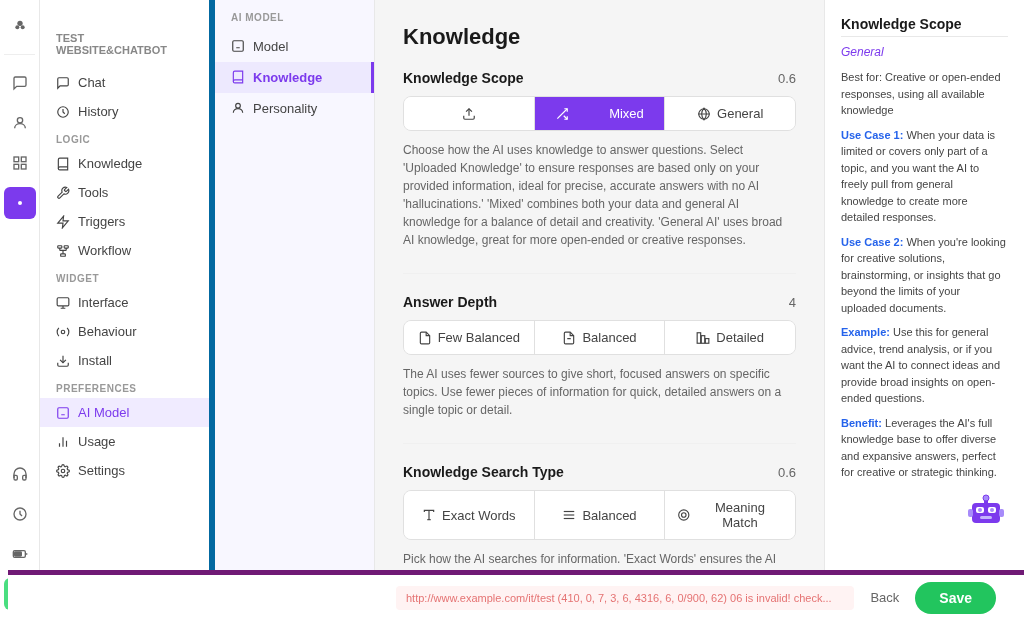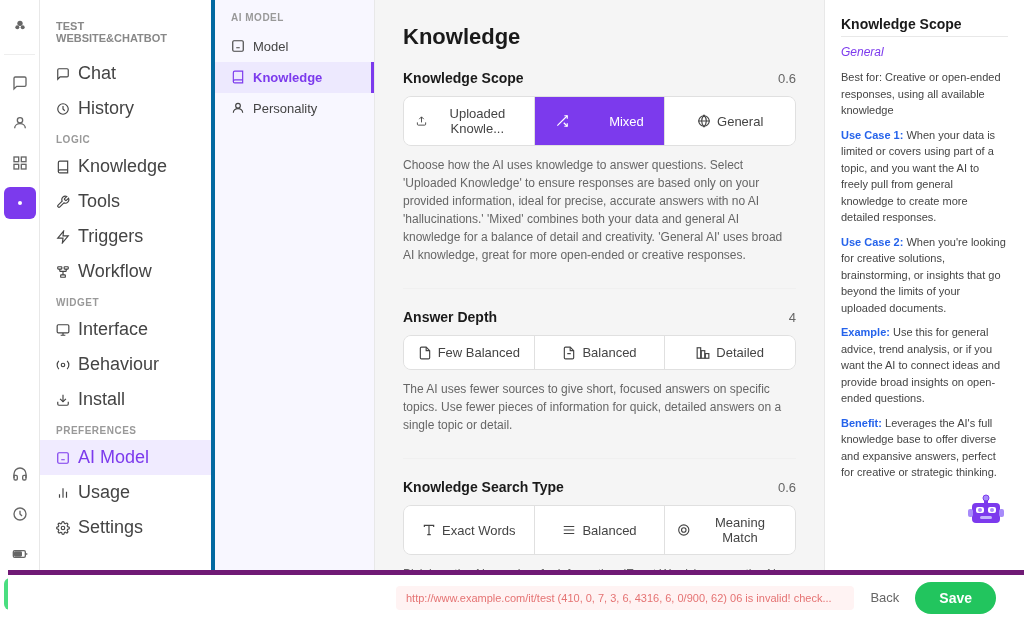--- a/index.html
+++ b/index.html
@@ -21,32 +21,32 @@
       display: flex; align-items: center; justify-content: center;
       border-radius: 6px; cursor: pointer; color: #666;
     }
     .sidebar-icon-item.active { background: #7c3aed; color: #fff; }
     .sidebar-icon-item svg { width: 16px; height: 16px; }
 
     
     .nav-sidebar {
       width: 175px;
       background: #fff;
-      border-right: 4px solid #0369a1;
-      padding: 12px 0;
+      border-right: 6px solid #0369a1;
+      padding: 24px 0;
       overflow-y: auto;
     }
     .nav-section-label {
       font-size: 10px; font-weight: 600; color: #999;
       padding: 8px 16px 4px;
       text-transform: uppercase; letter-spacing: 0.5px;
     }
     .nav-item {
       display: flex; align-items: center; gap: 8px;
-      padding: 7px 16px; cursor: pointer; color: #444; font-size: 18px;
+      padding: 7px 16px; cursor: pointer; color: #444; font-size: 13px;
       border-radius: 0;
     }
     .nav-item.active { background: #f0ebff; color: #7c3aed; font-weight: 500; }
     .nav-item svg { width: 14px; height: 14px; flex-shrink: 0; }
     .nav-brand { padding: 8px 16px 12px; font-size: 11px; font-weight: 600; color: #888; }
 
     
     .ai-model-panel {
       width: 160px;
       background: #f8f7ff;
@@ -311,21 +311,20 @@
           <span class="section-title">Knowledge Scope</span>
           <span class="section-value">0.6</span>
         </div>
         <div class="btn-group">
           <button class="btn-option">
             <svg viewBox="0 0 24 24" fill="none" stroke="currentColor" stroke-width="2" width="14" height="14">
                 <path d="M21 15v4a2 2 0 0 1-2 2H5a2 2 0 0 1-2-2v-4"></path>
                 <polyline points="17 8 12 3 7 8"></polyline>
                 <line x1="12" y1="3" x2="12" y2="15"></line>
               </svg>
-            <span>Uploaded Knowle...</span>
           </button>
           <button class="btn-option active">
             <svg viewBox="0 0 24 24" fill="none" stroke="currentColor" stroke-width="2" width="14" height="14">
                 <polyline points="16 3 21 3 21 8"></polyline>
                 <line x1="4" y1="20" x2="21" y2="3"></line>
                 <polyline points="21 16 21 21 16 21"></polyline>
                 <line x1="15" y1="15" x2="21" y2="21"></line>
               </svg>
             <span>Mixed</span>
           </button>
@@ -415,21 +414,21 @@
 
     </div>
 
     <div class="right-panel">
       <div class="right-panel-title">Knowledge Scope</div>
       <div style="border-bottom:1px solid #e8e8e8;margin-bottom:8px;"></div>
       <div class="right-panel-subtitle">General</div>
       <p>Best for: Creative or open-ended responses, using all available knowledge</p>
       <p>
         <strong style="color:#2563eb;">Use Case 1:</strong>
-        <span> When your data is limited or covers using part of a topic, and you want the AI to freely pull from general knowledge to create more detailed responses.</span>
+        <span> When your data is limited or covers only part of a topic, and you want the AI to freely pull from general knowledge to create more detailed responses.</span>
       </p>
       <p>
         <strong style="color:#2563eb;">Use Case 2:</strong>
         <span> When you're looking for creative solutions, brainstorming, or insights that go beyond the limits of your uploaded documents.</span>
       </p>
       <p>
         <strong style="color:#2563eb;">Example:</strong>
         <span> Use this for general advice, trend analysis, or if you want the AI to connect ideas and provide broad insights on open-ended questions.</span>
       </p>
       <p>

